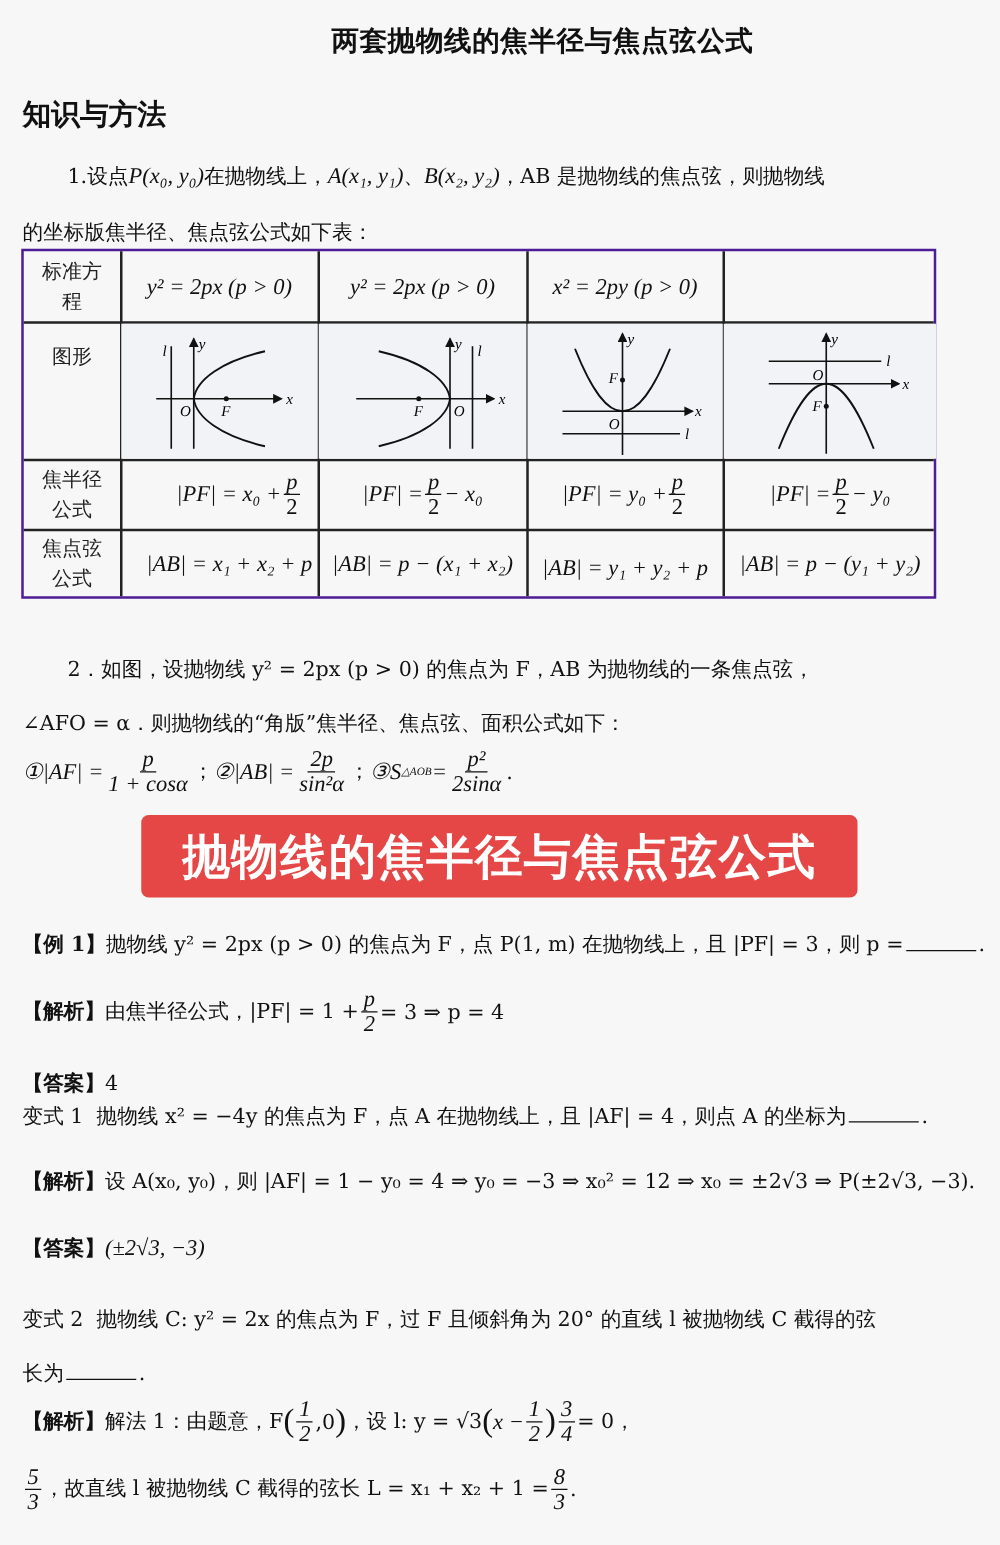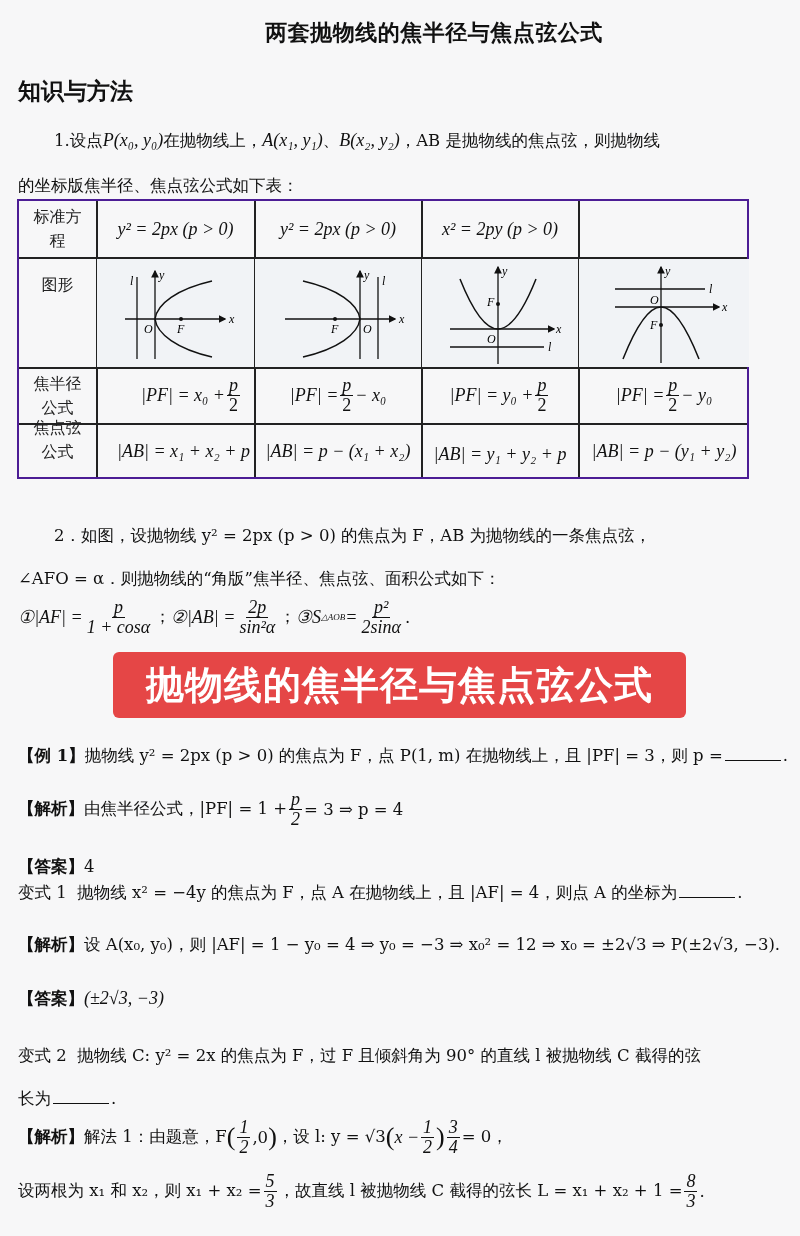--- a/index.html
+++ b/index.html
@@ -71,21 +71,21 @@
 
   <div class="cell hdr" style="left:0;top:0;width:77px;height:56px;flex-direction:column;">
     <span>标准方</span>
       <span>程</span>
   </div>
   <div class="cell hdr" style="left:0;top:58px;width:77px;height:88px;align-items:flex-start;padding-top:14px;box-sizing:border-box;">图形</div>
   <div class="cell hdr" style="left:0;top:167px;width:77px;height:55px;flex-direction:column;">
     <span>焦半径</span>
       <span>公式</span>
   </div>
-  <div class="cell hdr" style="left:0;top:211px;width:77px;height:55px;flex-direction:column;">
+  <div class="cell hdr" style="left:0;top:223px;width:77px;height:55px;flex-direction:column;font-family:Liberation Mono, monospace;">
     <span>焦点弦</span>
       <span>公式</span>
   </div>
 
   <div class="cell m" style="left:78px;top:0;width:157px;height:56px;">y² = 2px (p &gt; 0)</div>
   <div class="cell m" style="left:236px;top:0;width:166px;height:56px;">y² = 2px (p &gt; 0)</div>
   <div class="cell m" style="left:403px;top:0;width:156px;height:56px;">x² = 2py (p &gt; 0)</div>
 
   <div class="cell graph-cell" style="left:78px;top:58px;width:157px;height:108px;background:#f1f3f6;">
     <svg viewBox="0 0 157 108">
@@ -233,21 +233,21 @@
   <span>变式 1</span>&nbsp;&nbsp;<span>抛物线 x² = −4y 的焦点为 F，点 A 在抛物线上，且 |AF| = 4，则点 A 的坐标为</span><span class="blank"></span><span>.</span>
 </div>
 <div class="abs para" style="left:18px; top:934px;">
   <b>【解析】</b><span>设 A(x₀, y₀)，则 |AF| = 1 − y₀ = 4 ⇒ y₀ = −3 ⇒ x₀² = 12 ⇒ x₀ = ±2√3 ⇒ P(±2√3, −3).</span>
 </div>
 <div class="abs para" style="left:18px; top:988px;">
   <b>【答案】</b><span class="m">(±2√3, −3)</span>
 </div>
 
 <div class="abs para" style="left:18px; top:1045px;">
-  <span>变式 2</span>&nbsp;&nbsp;<span>抛物线 C: y² = 2x 的焦点为 F，过 F 且倾斜角为 90° 的直线 l 被抛物线 C 截得的弦</span>
+  <span>变式 2</span>&nbsp;&nbsp;<span>抛物线 C: y² = 2x 的焦点为 F，过 F 且倾斜角为 20° 的直线 l 被抛物线 C 截得的弦</span>
 </div>
 <div class="abs para" style="left:18px; top:1088px;">
   <span>长为</span><span class="blank"></span><span>.</span>
 </div>
 <div class="abs para" style="left:18px; top:1118px; display:flex; align-items:center;">
   <b>【解析】</b>
     <span>解法 1：由题意，F</span>
   <span class="bigp">(</span>
     <span class="frac m">
       <span class="num">1</span>
@@ -263,21 +263,20 @@
       <span class="den">2</span>
     </span>
     <span class="bigp">)</span>
   <span class="frac m">
       <span class="num">3</span>
       <span class="den">4</span>
     </span>
   <span>= 0，</span>
 </div>
 <div class="abs para" style="left:18px; top:1172px; display:flex; align-items:center;">
-  <span>设两根为 x₁ 和 x₂，则 x₁ + x₂ =</span>
   <span class="frac m">
       <span class="num">5</span>
       <span class="den">3</span>
     </span>
   <span>，故直线 l 被抛物线 C 截得的弦长 L = x₁ + x₂ + 1 =</span>
   <span class="frac m">
       <span class="num">8</span>
       <span class="den">3</span>
     </span>
   <span>.</span>

